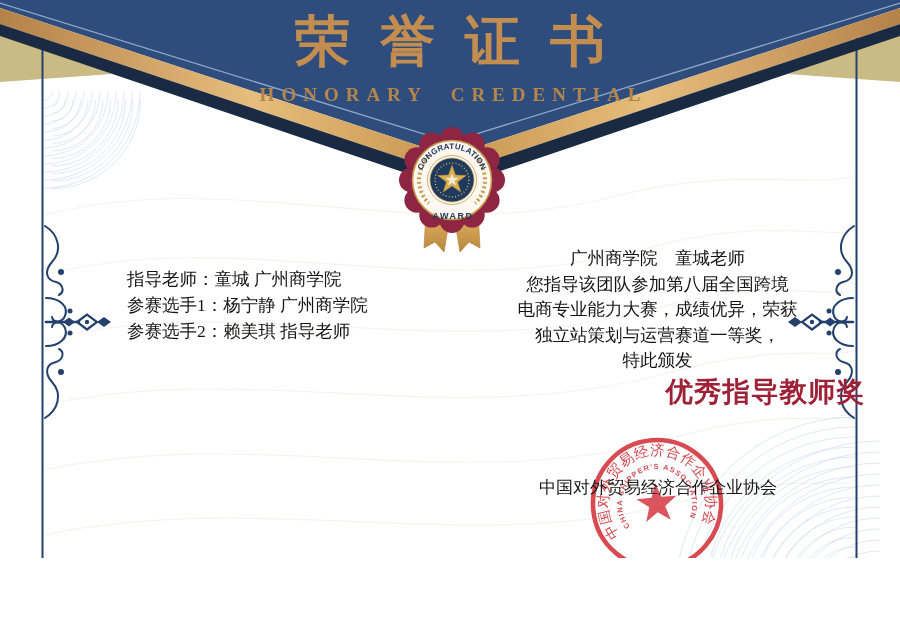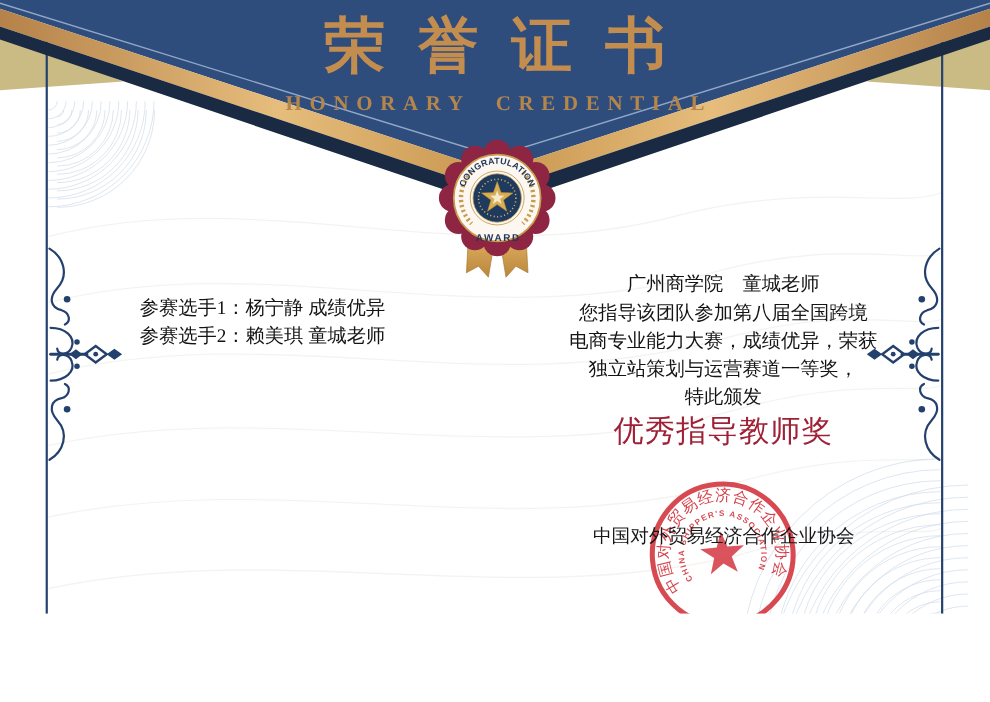--- a/index.html
+++ b/index.html
@@ -15,21 +15,21 @@
     font-size:55px;font-weight:700;color:#c28d4f;
     letter-spacing:30px;padding-left:30px;box-sizing:border-box;line-height:1.25;
   }
   .title-en{
     left:0;top:84px;width:900px;text-align:center;
     font-size:19px;font-weight:600;color:#b5864b;
     letter-spacing:7px;padding-left:7px;box-sizing:border-box;white-space:pre;
   }
   .team-info{left:127px;top:266px;color:#141414;font-size:17.5px;line-height:26px;white-space:nowrap;}
   .citation{left:450px;top:246px;width:415px;text-align:center;color:#141414;font-size:17.5px;line-height:25.5px;}
-  .award-title{margin-top:3px;font-size:27.5px;line-height:30px;font-weight:400;color:#9e2137;letter-spacing:1px;}
+  .award-title{margin-top:3px;font-size:27.5px;line-height:30px;font-weight:700;color:#9e2137;letter-spacing:1px;text-align:right;}
   .issuer{left:505px;top:477px;width:306px;text-align:center;color:#161616;font-size:17px;line-height:22.5px;}
   .medal-svg{left:392px;top:120px;}
   .stamp-svg{left:558px;top:405px;}
   .medal-arc-text{font-family:"Liberation Sans","DejaVu Sans",sans-serif;font-size:8px;font-weight:700;letter-spacing:.2px;fill:#22375c;}
   .medal-award-text{font-family:"Liberation Sans","DejaVu Sans",sans-serif;font-size:9px;font-weight:700;letter-spacing:1.5px;fill:#22375c;}
   .seal-cn{font-size:14.2px;letter-spacing:.7px;fill:#cf2630;opacity:.95;}
   .seal-en{font-family:"Liberation Sans","DejaVu Sans",sans-serif;font-size:7.4px;font-weight:700;letter-spacing:1.15px;fill:#cf2630;opacity:.9;}
 </style>
 </head>
 <body>
@@ -207,22 +207,23 @@
     </text>
     <circle cx="60" cy="60" r="24.5" fill="none" stroke="#c79c4e" stroke-width=".8"></circle>
     <circle cx="60" cy="60" r="22" fill="#1e3a5e" stroke="#c79c4e" stroke-width=".7"></circle>
     <circle cx="60" cy="60" r="17" fill="none" stroke="#d9b05a" stroke-width="1.4" stroke-dasharray="1 2.2"></circle>
     <polygon points="60,45 63.5,55.1 74.3,55.4 65.7,61.9 68.8,72.1 60,66 51.2,72.1 54.3,61.9 45.7,55.4 56.5,55.1" fill="#d9ae52" stroke="#b8882f" stroke-width=".5"></polygon>
     <polygon points="60,45 63.5,55.1 74.3,55.4 65.7,61.9 68.8,72.1 60,66 51.2,72.1 54.3,61.9 45.7,55.4 56.5,55.1" fill="#f4ead0" transform="translate(60,60) scale(.45) translate(-60,-60)"></polygon>
     <text class="medal-award-text" x="61" y="99" text-anchor="middle">AWARD</text>
   </svg>
 
   <div class="abs team-info">
-    <div>参赛选手1：杨宁静 成绩优异</div>
-    <div>参赛选手2：赖美琪 童城老师</div>
+    <div>指导老师：童城 广州商学院</div>
+    <div>参赛选手1：杨宁静 广州商学院</div>
+    <div>参赛选手2：赖美琪 指导老师</div>
   </div>
 
   <div class="abs citation">
     <div>广州商学院　童城老师</div>
     <div>您指导该团队参加第八届全国跨境</div>
     <div>电商专业能力大赛，成绩优异，荣获</div>
     <div>独立站策划与运营赛道一等奖，</div>
     <div>特此颁发</div>
     <div class="award-title">优秀指导教师奖</div>
   </div>

